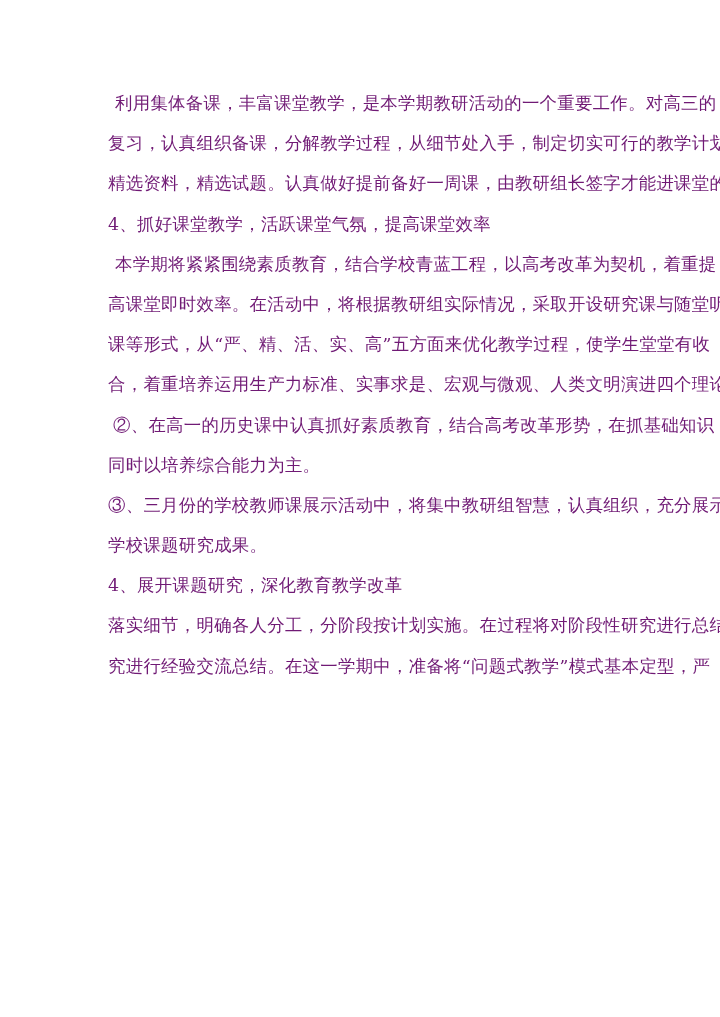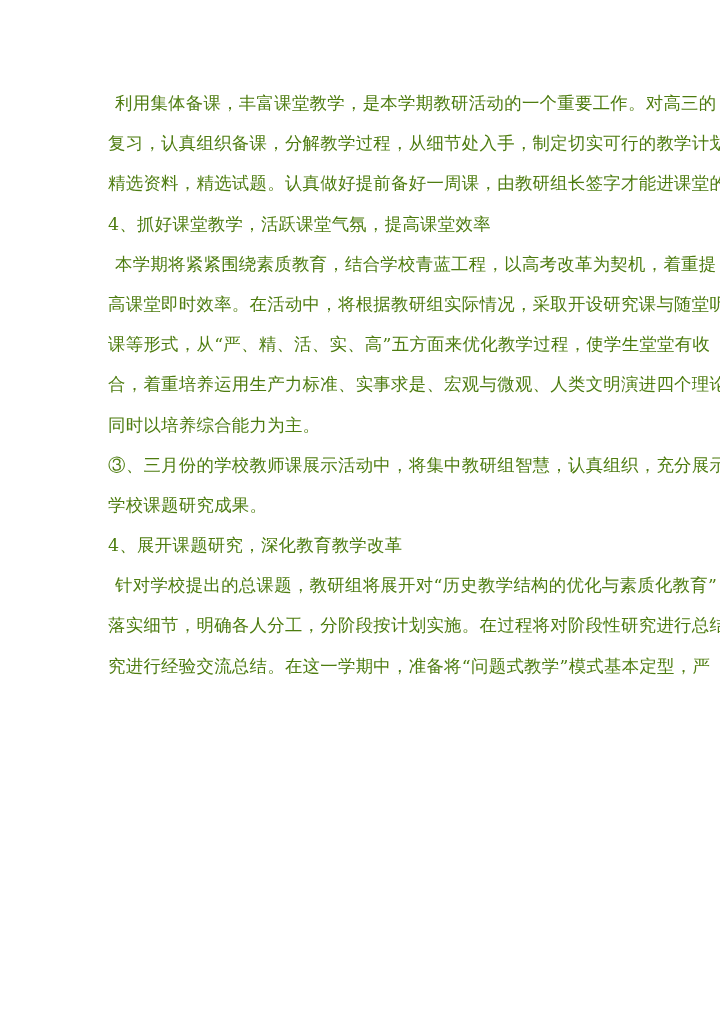--- a/index.html
+++ b/index.html
@@ -1,39 +1,39 @@
 <!DOCTYPE html>
 <html><head>
   <meta charset="utf-8">
   <style>
     html, body { margin: 0; padding: 0; background: #ffffff; }
     body { width: 720px; height: 1017px; position: relative; overflow: hidden; }
     .page {
       position: absolute; left: 108px; top: 89px; width: 528px;
       font-family: "DejaVu Serif", "Liberation Serif", serif;
-      font-size: 17.4px; color: #4d7c0f; letter-spacing: 0.3px;
+      font-size: 17.4px; color: #701a75; letter-spacing: 0.3px;
     }
     .line {
       height: 40.2px; line-height: 28px; white-space: nowrap;
     }
     .indent-s { padding-left: 7px; }
     .indent-m { padding-left: 5px; }
   </style>
 </head>
 <body>
 
 <div class="page">
   <div class="line indent-s">利用集体备课，丰富课堂教学，是本学期教研活动的一个重要工作。对高三的</div>
   <div class="line">复习，认真组织备课，分解教学过程，从细节处入手，制定切实可行的教学计划。</div>
   <div class="line">精选资料，精选试题。认真做好提前备好一周课，由教研组长签字才能进课堂的</div>
   <div class="line">4、抓好课堂教学，活跃课堂气氛，提高课堂效率</div>
   <div class="line indent-s">本学期将紧紧围绕素质教育，结合学校青蓝工程，以高考改革为契机，着重提</div>
   <div class="line">高课堂即时效率。在活动中，将根据教研组实际情况，采取开设研究课与随堂听</div>
   <div class="line">课等形式，从“严、精、活、实、高”五方面来优化教学过程，使学生堂堂有收</div>
   <div class="line">合，着重培养运用生产力标准、实事求是、宏观与微观、人类文明演进四个理论</div>
+  <div class="line indent-m">②、在高一的历史课中认真抓好素质教育，结合高考改革形势，在抓基础知识</div>
   <div class="line">同时以培养综合能力为主。</div>
   <div class="line">③、三月份的学校教师课展示活动中，将集中教研组智慧，认真组织，充分展示</div>
   <div class="line">学校课题研究成果。</div>
   <div class="line">4、展开课题研究，深化教育教学改革</div>
-  <div class="line indent-s">针对学校提出的总课题，教研组将展开对“历史教学结构的优化与素质化教育”</div>
   <div class="line">落实细节，明确各人分工，分阶段按计划实施。在过程将对阶段性研究进行总结，</div>
   <div class="line">究进行经验交流总结。在这一学期中，准备将“问题式教学”模式基本定型，严</div>
 </div>
 
 </body></html>

